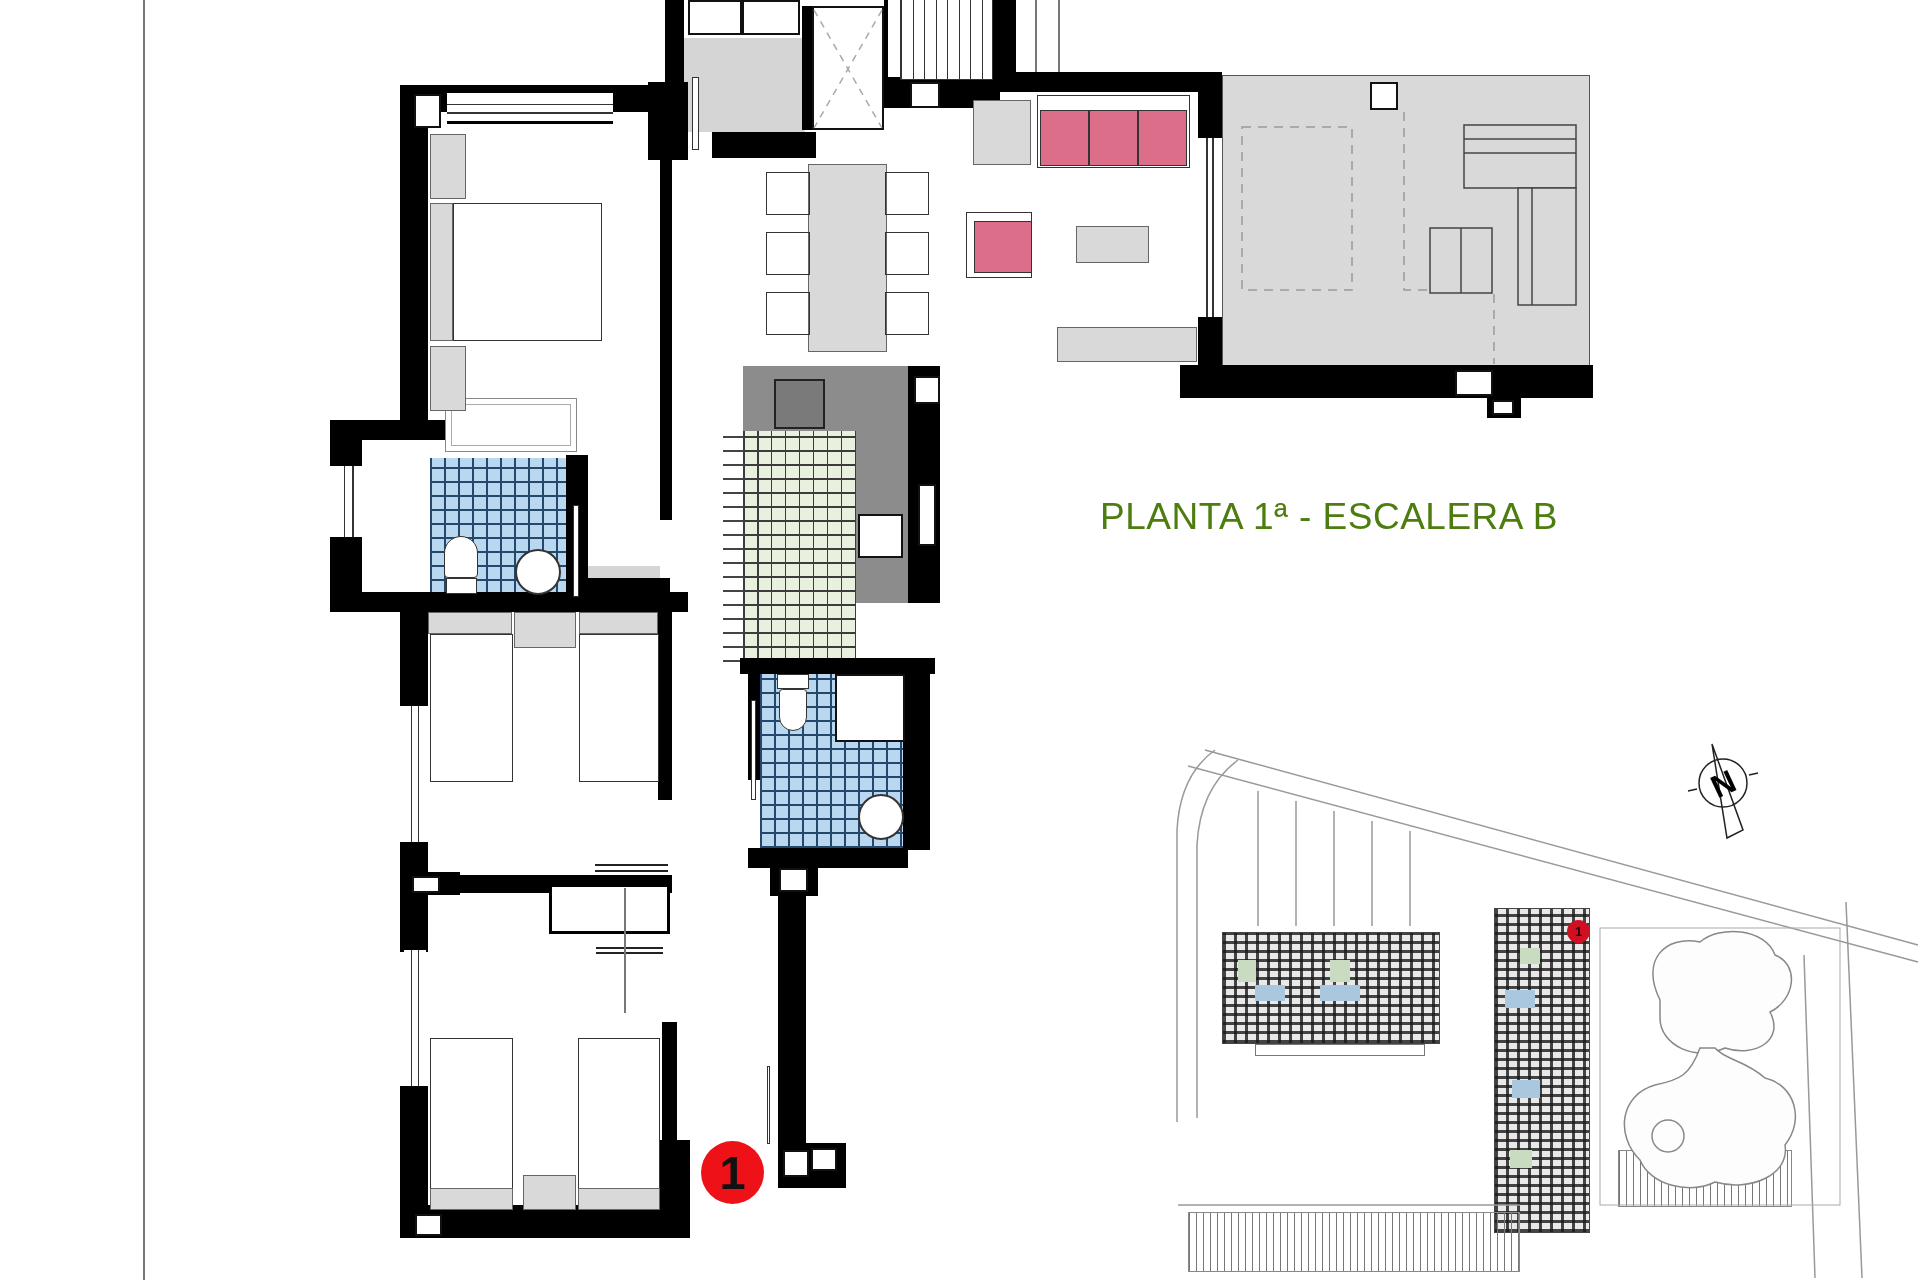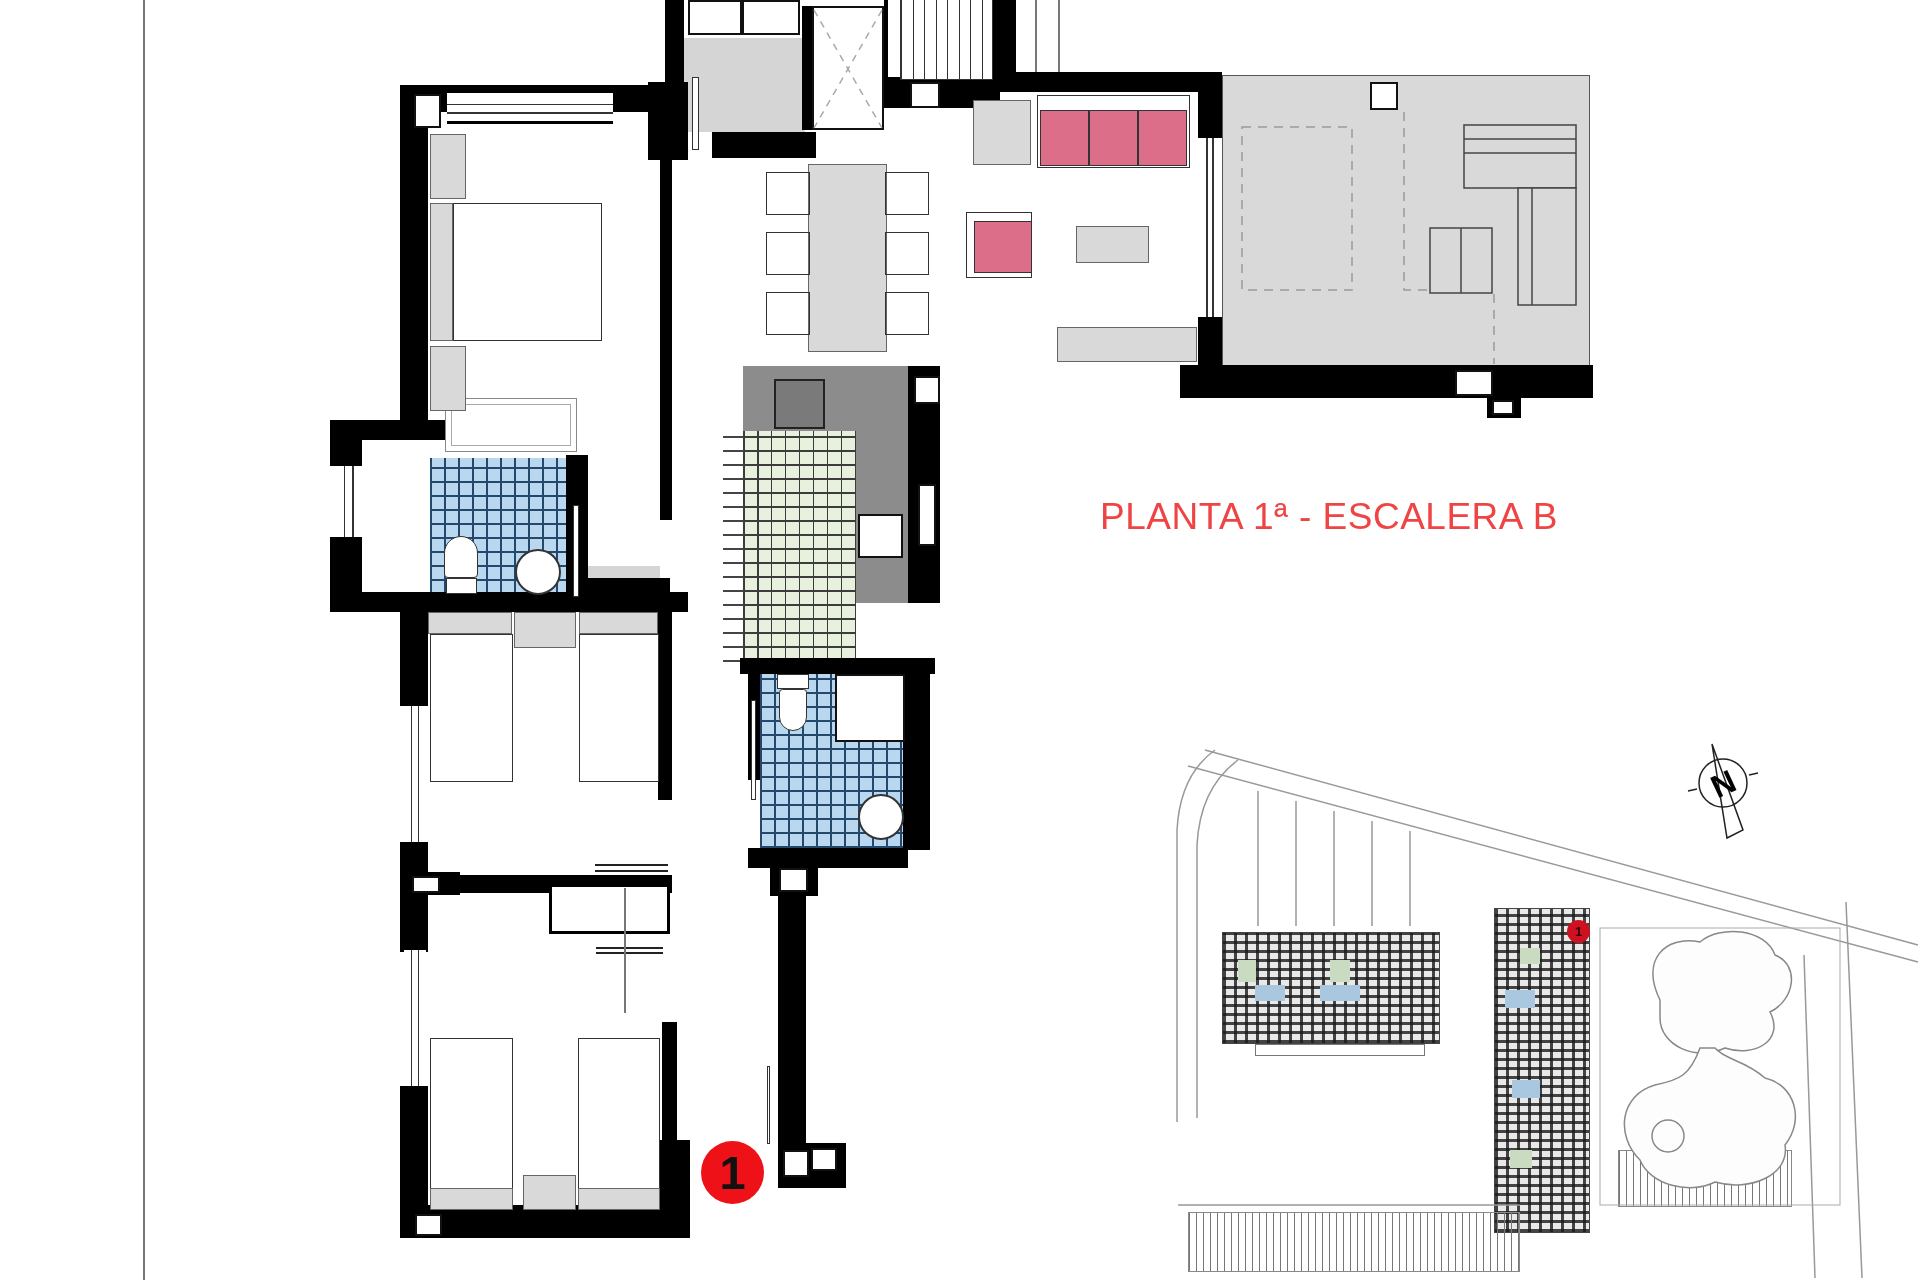--- a/index.html
+++ b/index.html
@@ -41,21 +41,21 @@
   .dome{background:#fff;border:1.5px solid #333;border-radius:17px 17px 4px 4px;}
   .bowl{background:#fff;border:1.5px solid #333;border-radius:4px 4px 16px 16px;}
   .circle{background:#fff;border:2px solid #333;border-radius:50%;}
   .bldg{background:#e9e9e9;border:1px solid #444;
     background-image:repeating-linear-gradient(90deg,rgba(25,25,25,.8) 0 3px,transparent 3px 11px),
                      repeating-linear-gradient(0deg,rgba(25,25,25,.8) 0 3px,transparent 3px 9px);}
   .pblue{background:#aac7e0;}
   .pgreen{background:#c9dcc2;}
   .outline{border:1px solid #777;background:transparent;}
   .hatch{background-image:repeating-linear-gradient(90deg,#777 0 1px,transparent 1px 7px);border:1px solid #888;}
-  #title{position:absolute;left:1100px;top:496px;font-size:37px;color:#ef4444;letter-spacing:0.5px;white-space:nowrap;}
+  #title{position:absolute;left:1100px;top:496px;font-size:37px;color:#4d7c0f;letter-spacing:0.5px;white-space:nowrap;}
   #unit-marker{position:absolute;left:701px;top:1141px;width:63px;height:63px;border-radius:50%;
     background:var(--marker_red);display:flex;align-items:center;justify-content:center;
     font-size:47px;font-weight:bold;color:#111;z-index:30;}
   #site-dot{position:absolute;left:1567px;top:920px;width:23px;height:23px;border-radius:50%;
     background:var(--site_dot_red);display:flex;align-items:center;justify-content:center;
     font-size:13px;font-weight:bold;color:#30000a;z-index:30;}
   svg text{font-family:"Liberation Sans",sans-serif;}
   #overlay{position:absolute;left:0;top:0;z-index:20;pointer-events:none;}
 </style>
 </head>

